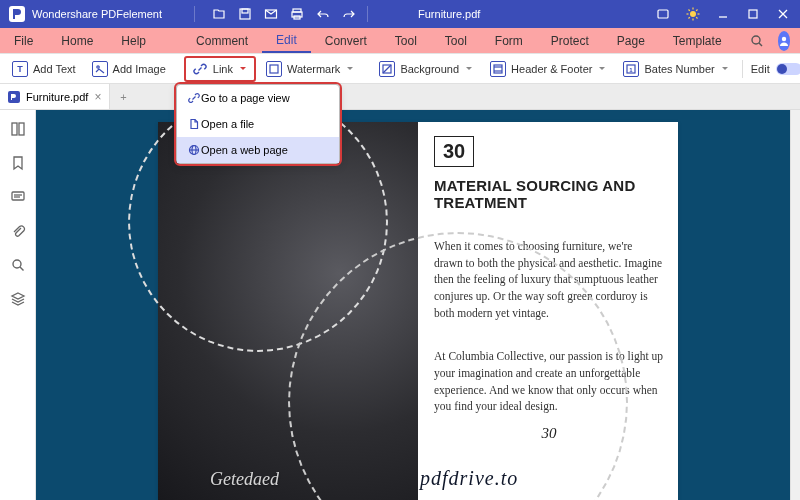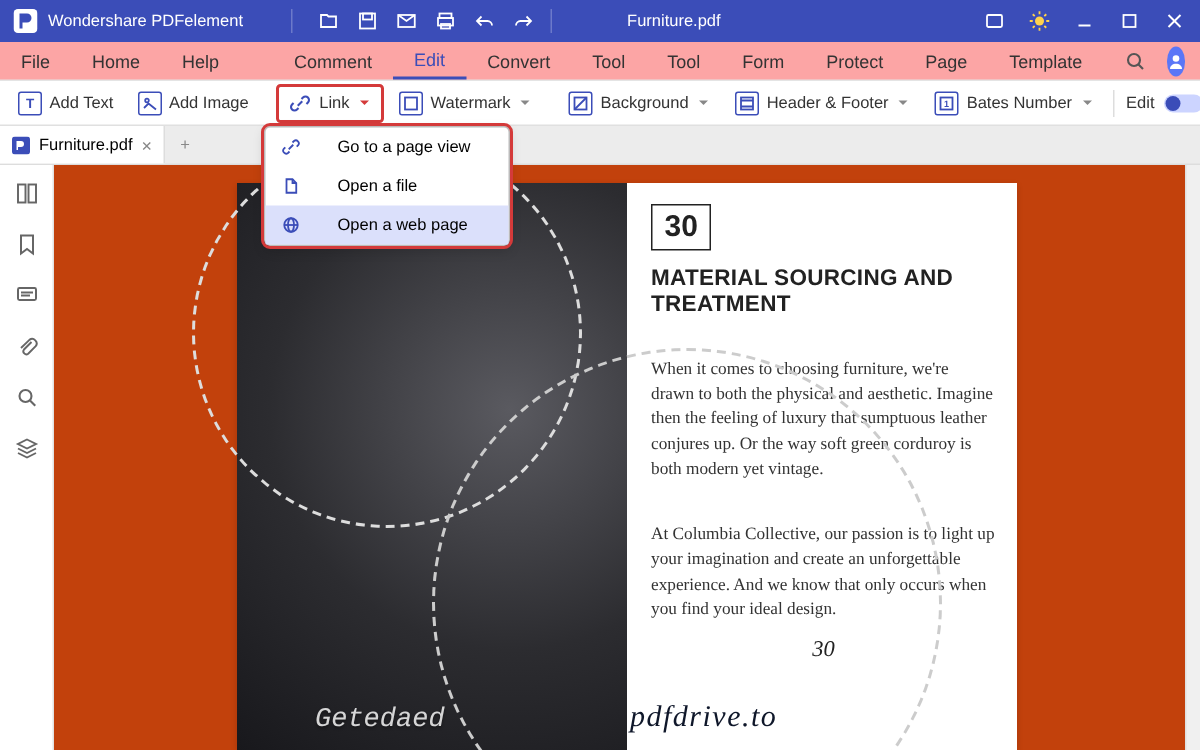--- a/index.html
+++ b/index.html
@@ -37,42 +37,42 @@
 
   
   .tabstrip { height: 26px; background:#ececec; display:flex; align-items:stretch; font-size:11px; border-bottom:1px solid #ddd; }
   .tab { display:flex; align-items:center; gap:6px; background:#fff; padding:0 8px; border-right:1px solid #ddd; position:relative; }
   .tab .doclogo { width:12px; height:12px; }
   .tab .close { color:#888; font-size:12px; }
   .tabstrip .newtab { width:26px; display:flex; align-items:center; justify-content:center; color:#888; }
 
   
   .link-menu { position:absolute; left:176px; top:84px; width:164px; background:#fff; border:1px solid #bbb; border-radius:4px; box-shadow:0 3px 8px rgba(0,0,0,0.15); font-size:11px; z-index:50; outline:2px solid #d43a3a; }
-  .link-menu .mi { display:flex; align-items:center; gap:24px; padding:6px 10px; }
+  .link-menu .mi { display:flex; align-items:center; gap:0; padding:6px 10px; }
   .link-menu .mi.highlight { background:#dbe0fb; }
   .link-menu .mic { width:14px; height:14px; display:flex; align-items:center; justify-content:center; }
 
   
-  .content { position:absolute; top:110px; left:0; right:0; bottom:0; display:flex; background:#c2410c; }
+  .content { position:absolute; top:110px; left:0; right:0; bottom:0; display:flex; background:#0c4a6e; }
   .side { width:36px; background:#fff; border-right:1px solid #e3e3e3; display:flex; flex-direction:column; align-items:center; padding-top:10px; gap:16px; }
   .side span { width:18px; height:18px; display:flex; align-items:center; justify-content:center; color:#555; }
   .canvas { flex:1; position:relative; overflow:hidden; display:flex; justify-content:center; }
   .page { margin-top:12px; width:520px; background:#fff; box-shadow:0 1px 4px rgba(0,0,0,0.15); display:flex; }
   .page-img { width:260px; background:radial-gradient(circle at 70% 40%, #5a5a60 0%, #2c2c30 55%, #18181c 100%); position:relative; }
   
   .stitch1 { position:absolute; top:-30px; left:-30px; width:260px; height:260px; border:2px dashed #ddd; border-radius:50%; }
   .stitch2 { position:absolute; top:110px; left:130px; width:340px; height:340px; border:2px dashed #ccc; border-radius:50%; }
   .page-text { flex:1; padding:14px 14px 10px 16px; font-size:11px; color:#222; }
   .page-text .num { display:inline-block; border:1px solid #222; padding:3px 8px; font-size:20px; font-weight:700; margin-bottom:10px; }
   .page-text h2 { font-size:15px; font-weight:800; margin-bottom:10px; letter-spacing:0.2px; }
   .page-text p { font-family: Georgia, 'Times New Roman', serif; font-size:11.5px; line-height:1.45; margin-bottom:10px; color:#333;margin-top:27px; }
   .page-text .pg { font-family: Georgia, serif; font-style:italic; font-size:15px; text-align:center; margin-top:4px; }
 
   
-  .wm1 { position:absolute; left:210px; bottom:10px; color:rgba(255,255,255,0.82); font-style:italic; font-family:Liberation Mono, monospace; font-size:18px; z-index:60; text-shadow:0 1px 2px rgba(0,0,0,0.4);}
+  .wm1 { position:absolute; left:210px; bottom:10px; color:rgba(255,255,255,0.82); font-style:italic; font-family:Liberation Serif, serif; font-size:18px; z-index:60; text-shadow:0 1px 2px rgba(0,0,0,0.4);}
   .wm2 { position:absolute; left:420px; bottom:10px; color:#0f172a; font-style:italic; font-family:Georgia,serif; font-size:20px; z-index:60; letter-spacing:1px;}
 
   
   .vscroll { position:absolute; right:0; top:110px; bottom:0; width:10px; background:#f0f0f0; border-left:1px solid #e0e0e0; }
 
   svg { display:block; }
 </style>
 </head>
 <body>
 

